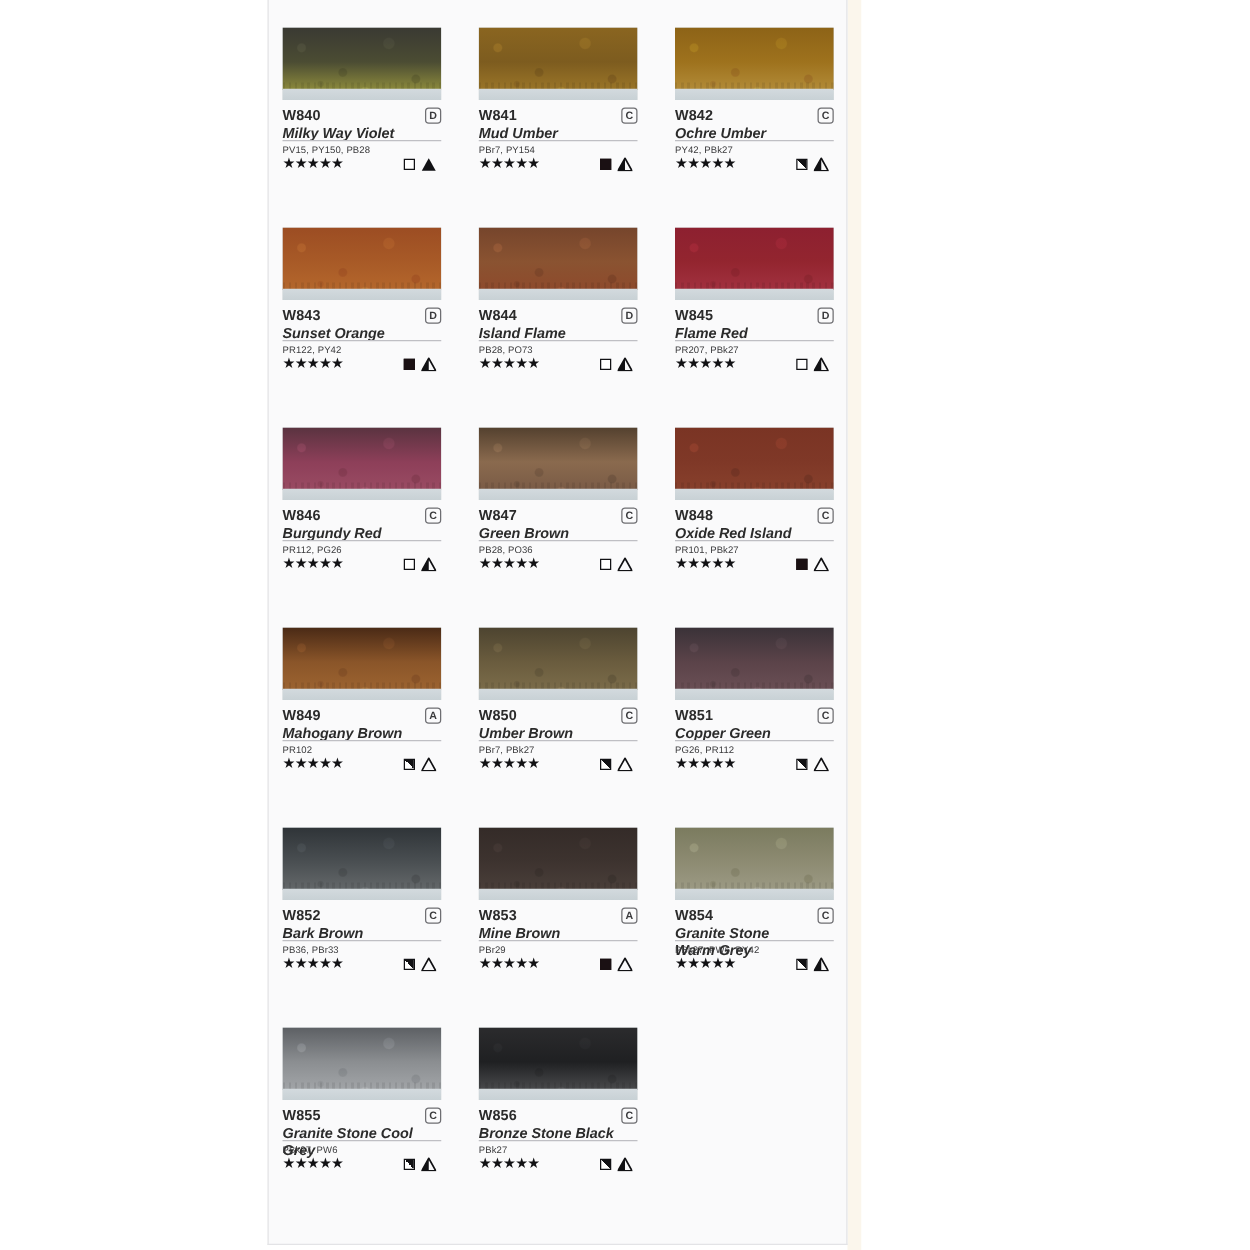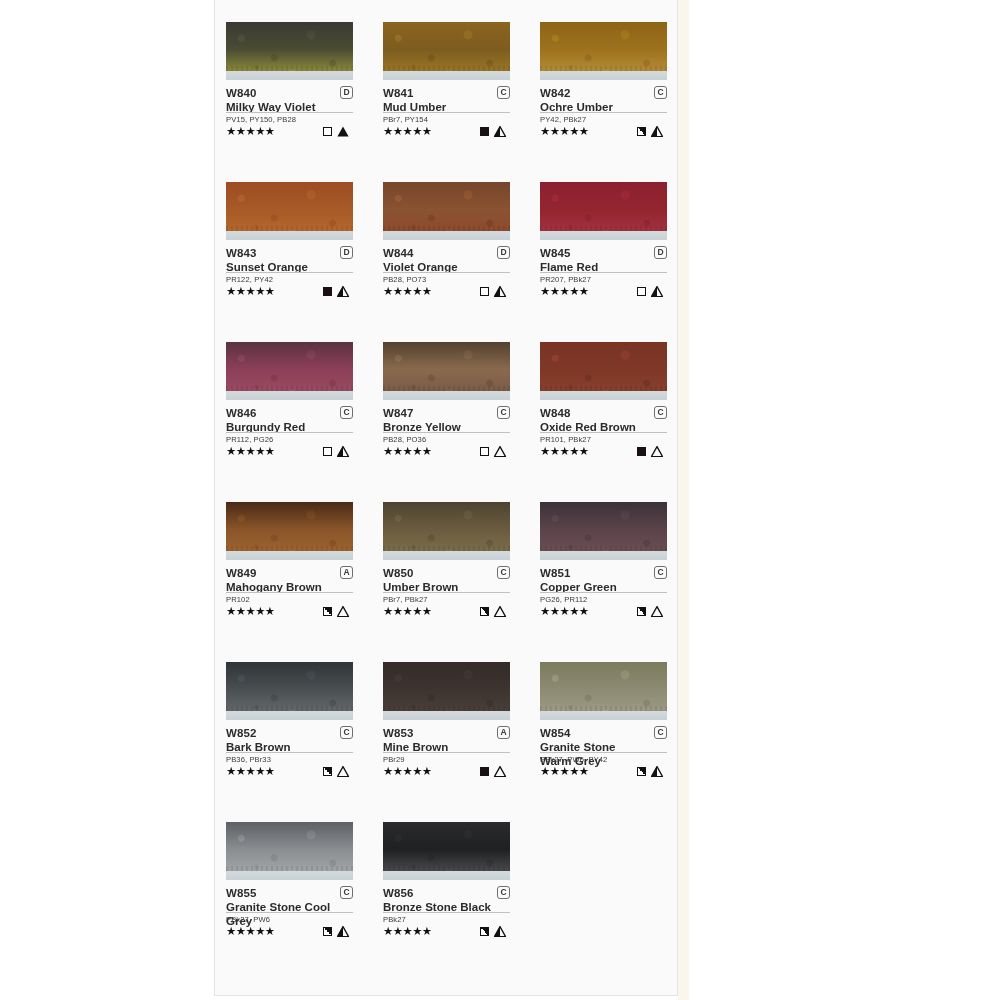--- a/index.html
+++ b/index.html
@@ -124,20 +124,21 @@
     letter-spacing: .1px;
     line-height: 15px;
   }
 
   .pname {
     font-size: 11.5px;
     font-weight: bold;
     color: #2b2b2b;
     line-height: 13.5px;
     max-width: 108px;
+    font-style: italic;
   }
 
   .badge {
     position: absolute;
     right: 0;
     top: 0px;
     width: 13px;
     height: 13px;
     border: 1px solid #6e6e72;
     border-radius: 3px;
@@ -335,21 +336,21 @@
         </div>
         <div class="card">
           <div class="swatch">
             <div class="paint" style="background:linear-gradient(180deg,#76452c 0%,#8a5331 55%,#8e4a2c 100%)"></div>
             <div class="grain"></div>
             <div class="edge"></div>
             <div class="paper"></div>
           </div>
           <div class="meta">
             <div class="code">W844</div>
-            <div class="pname">Violet Orange</div>
+            <div class="pname">Island Flame</div>
             <div class="badge">D</div>
             <div class="footer">
               <div class="pigments">PB28, PO73</div>
               <div class="icons-row">
                 <div class="stars">★★★★★</div>
                 <div class="marks">
                   <span class="sq "></span>
                   <span class="tri">
                     <svg width="12" height="11" viewBox="0 0 12 11">
                       <polygon points="6,0.6 6,10.6 0.4,10.6" fill="#111114"></polygon>
@@ -419,21 +420,21 @@
         </div>
         <div class="card">
           <div class="swatch">
             <div class="paint" style="background:linear-gradient(180deg,#54412f 0%,#8a6a4e 55%,#7a5b46 100%)"></div>
             <div class="grain"></div>
             <div class="edge"></div>
             <div class="paper"></div>
           </div>
           <div class="meta">
             <div class="code">W847</div>
-            <div class="pname">Bronze Yellow</div>
+            <div class="pname">Green Brown</div>
             <div class="badge">C</div>
             <div class="footer">
               <div class="pigments">PB28, PO36</div>
               <div class="icons-row">
                 <div class="stars">★★★★★</div>
                 <div class="marks">
                   <span class="sq "></span>
                   <span class="tri">
                     <svg width="12" height="11" viewBox="0 0 12 11">
                       <polygon points="6,0.6 11.6,10.6 0.4,10.6" fill="none" stroke="#111114" stroke-width="1.3"></polygon>
@@ -446,21 +447,21 @@
         </div>
         <div class="card">
           <div class="swatch">
             <div class="paint" style="background:linear-gradient(180deg,#7a3424 0%,#7f3827 55%,#87402c 100%)"></div>
             <div class="grain"></div>
             <div class="edge"></div>
             <div class="paper"></div>
           </div>
           <div class="meta">
             <div class="code">W848</div>
-            <div class="pname">Oxide Red Brown</div>
+            <div class="pname">Oxide Red Island</div>
             <div class="badge">C</div>
             <div class="footer">
               <div class="pigments">PR101, PBk27</div>
               <div class="icons-row">
                 <div class="stars">★★★★★</div>
                 <div class="marks">
                   <span class="sq full"></span>
                   <span class="tri">
                     <svg width="12" height="11" viewBox="0 0 12 11">
                       <polygon points="6,0.6 11.6,10.6 0.4,10.6" fill="none" stroke="#111114" stroke-width="1.3"></polygon>

